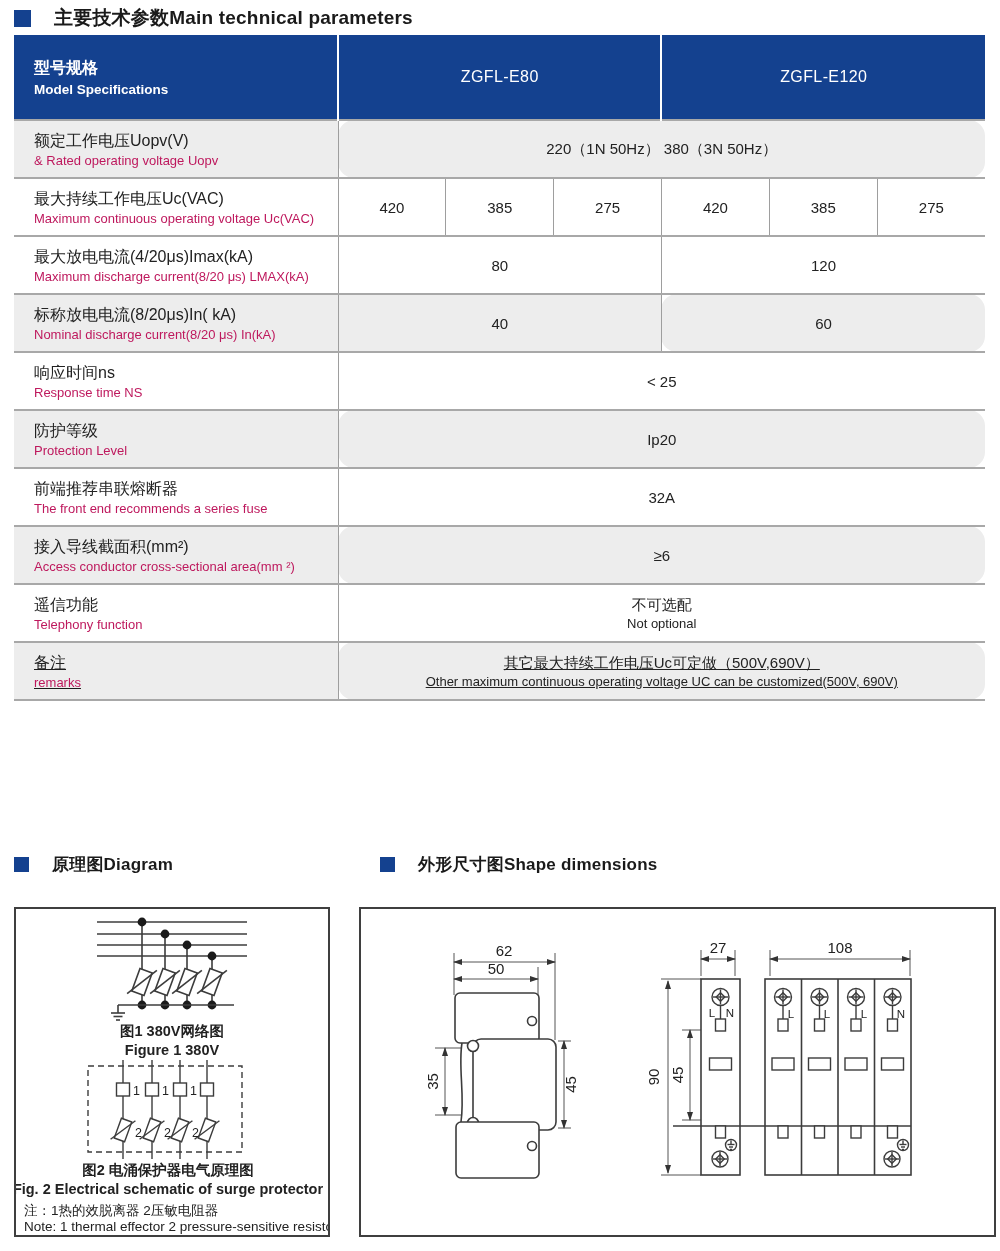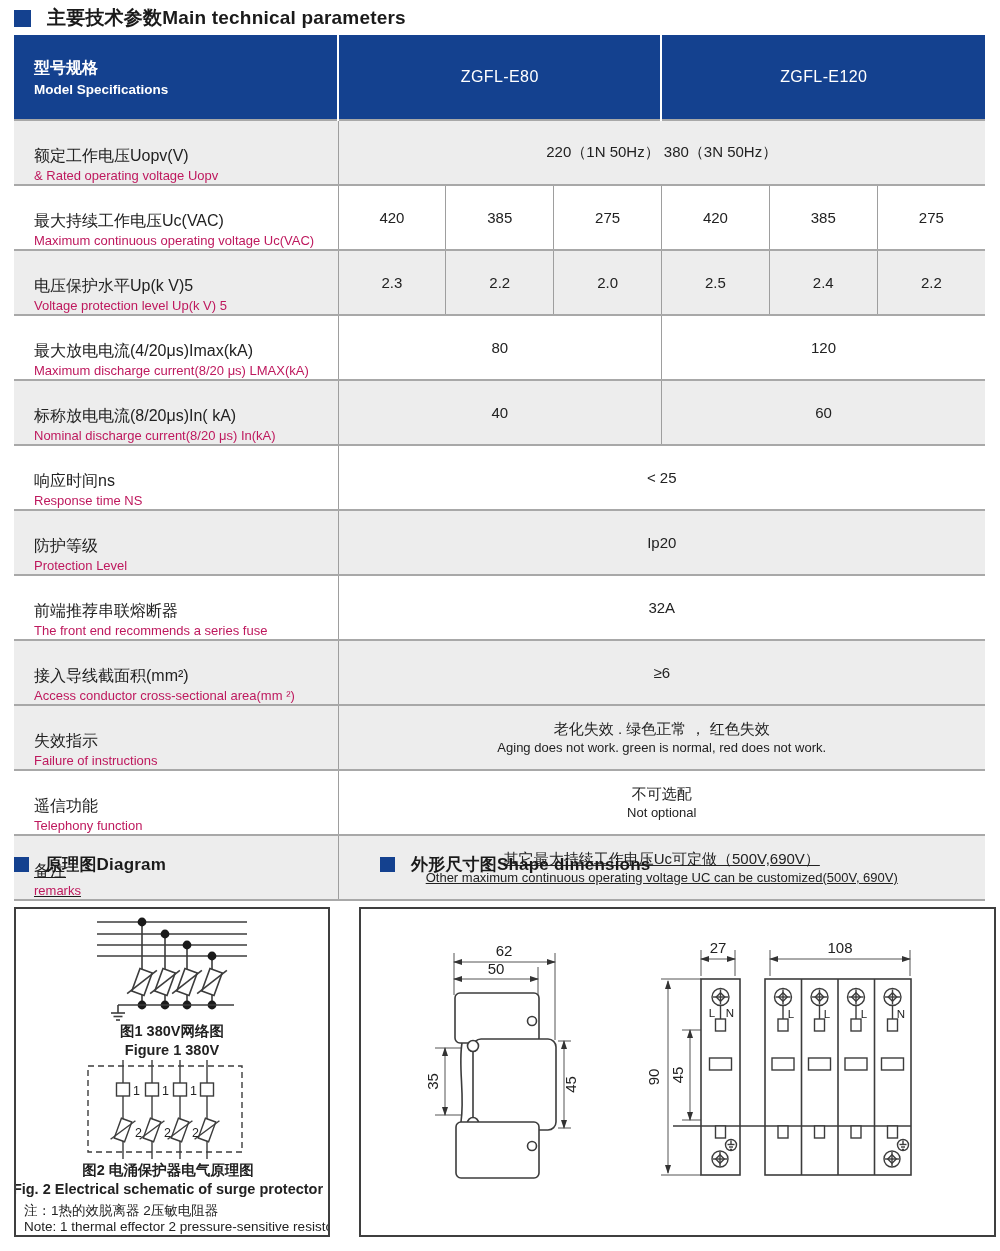--- a/index.html
+++ b/index.html
@@ -1,21 +1,21 @@
 <!DOCTYPE html>
 <html><head>
 <meta charset="utf-8">
 <style>
   html,body { margin:0; padding:0; background:#ffffff; }
   body { width:1000px; height:1251px; position:relative;
          font-family:"Liberation Sans", sans-serif; color:#1c1c1c; }
   .page { position:relative; width:1000px; height:1251px; overflow:hidden; }
 
   
-  .sec-title { position:absolute; display:flex; align-items:center; gap:16px; }
+  .sec-title { position:absolute; display:flex; align-items:center; gap:23px; }
   .bullet { width:17px; height:17px; background:#14418f; flex:0 0 auto; }
   .sec-title .t { font-size:19px; font-weight:600; letter-spacing:0.2px; color:#1a1a1a; white-space:nowrap; }
   .sec-title.small .bullet { width:15px; height:15px; }
   .sec-title.small .t { font-size:17px; }
 
   #main-title { left:14px; top:5px; }
   #diagram-title { left:14px; top:853px; }
   #shape-title { left:332px; top:853px;padding-left:48px; }
 
   
@@ -26,26 +26,26 @@
   thead th.lbl { text-align:left; padding-left:20px; }
   thead th.model { text-align:center; border-left:2px solid #ffffff; font-size:16px; font-weight:normal; letter-spacing:0.4px; }
   thead .cn { font-size:16px; }
   thead .en { font-size:13.5px; margin-top:3px; }
 
   tbody td { border-left:1px solid #9e9e9e; border-right:1px solid #9e9e9e;
              border-top:2px solid #a8a8a8; border-bottom:none;
              height:54px; vertical-align:middle; }
   tbody tr:last-child td { border-bottom:2px solid #a8a8a8;text-decoration:underline; }
   tbody td:first-child { border-left:none; }
-  tbody td:last-child { border-right:none; }
+  tbody td:last-child { border-right:none;border-radius:16px; }
   tr.odd { background:#ededed; }
   tr.even { background:#ffffff; }
 
   td.lbl { text-align:left; padding-left:20px; }
-  td.lbl .cn { font-size:16px; color:#222222;margin-top:24px; }
+  td.lbl .cn { font-size:16px; color:#222222; }
   td.lbl .en { font-size:13px; color:#be185d; margin-top:1px; }
   td.val { text-align:center; font-size:15px; color:#222222; }
   td.val .vcn { font-size:15px; }
   td.val .ven { font-size:13px; margin-top:1px; }
 
   
   .figbox { position:absolute; top:907px; height:330px; border:2px solid #3f3f3f; background:#ffffff; box-sizing:border-box; }
   #diagram-box { left:14px; width:316px; }
   #shape-box { left:348px; width:637px;margin-left:11px; }
   svg { display:block; }
@@ -95,32 +95,20 @@
             <div class="cn">最大持续工作电压Uc(VAC)</div>
             <div class="en">Maximum continuous operating voltage Uc(VAC)</div>
           </td>
         <td class="val">420</td>
         <td class="val">385</td>
         <td class="val">275</td>
         <td class="val">420</td>
         <td class="val">385</td>
         <td class="val">275</td>
       </tr>
-      <tr class="odd">
-        <td class="lbl">
-            <div class="cn">电压保护水平Up(k V)5</div>
-            <div class="en">Voltage protection level Up(k V) 5</div>
-          </td>
-        <td class="val">2.3</td>
-        <td class="val">2.2</td>
-        <td class="val">2.0</td>
-        <td class="val">2.5</td>
-        <td class="val">2.4</td>
-        <td class="val">2.2</td>
-      </tr>
       <tr class="even">
         <td class="lbl">
             <div class="cn">最大放电电流(4/20μs)Imax(kA)</div>
             <div class="en">Maximum discharge current(8/20 μs) LMAX(kA)</div>
           </td>
         <td class="val" colspan="3">80</td>
         <td class="val" colspan="3">120</td>
       </tr>
       <tr class="odd">
         <td class="lbl">
@@ -150,30 +138,20 @@
             <div class="en">The front end recommends a series fuse</div>
           </td>
         <td class="val" colspan="6">32A</td>
       </tr>
       <tr class="odd">
         <td class="lbl">
             <div class="cn">接入导线截面积(mm²)</div>
             <div class="en">Access conductor cross-sectional area(mm ²)</div>
           </td>
         <td class="val" colspan="6">≥6</td>
-      </tr>
-      <tr class="odd">
-        <td class="lbl">
-            <div class="cn">失效指示</div>
-            <div class="en">Failure of instructions</div>
-          </td>
-        <td class="val" colspan="6">
-            <div class="vcn">老化失效 . 绿色正常 ， 红色失效</div>
-            <div class="ven">Aging does not work. green is normal, red does not work.</div>
-          </td>
       </tr>
       <tr class="even">
         <td class="lbl">
             <div class="cn">遥信功能</div>
             <div class="en">Telephony function</div>
           </td>
         <td class="val" colspan="6">
             <div class="vcn">不可选配</div>
             <div class="ven">Not optional</div>
           </td>

